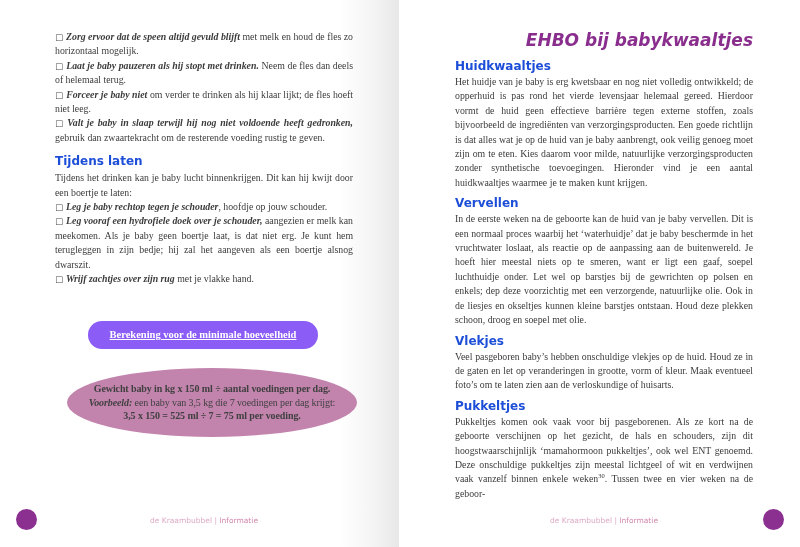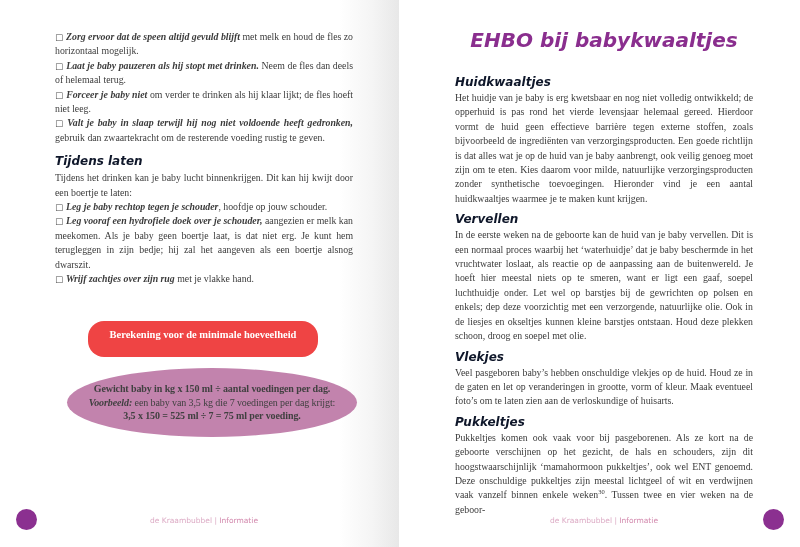--- a/index.html
+++ b/index.html
@@ -19,38 +19,38 @@
   .left-col  { left:55px; }
   .right-col { left:455px; }
   .para, .bullet { margin:0; }
   .bullet .sq {
     font-family:"DejaVu Sans","Liberation Sans",sans-serif;
     font-size:8.5px; margin-right:3px; color:#4a4a4a;
   }
   .lead { font-weight:bold; font-style:italic; }
   .subhead {
     font-family:"DejaVu Sans","Liberation Sans",sans-serif;
-    font-weight:bold; font-style:italic;
+    font-weight:bold; 
     font-size:12px; line-height:13px;
-    color:#0f172a; text-align:left;
+    color:#1d4ed8; text-align:left;
     margin:10px 0 3px 0;
   }
   .right-col .subhead { margin:7px 0 2px 0; }
   .page-title {
     font-family:"DejaVu Sans","Liberation Sans",sans-serif;
     font-weight:bold; font-style:italic;
-    font-size:20px; line-height:20px;
-    color:#8a2e8e; text-align:center;
-    margin:0 0 26px 0;
+    font-size:17px; line-height:20px;
+    color:#8a2e8e; text-align:right;
+    margin:0 0 10px 0;
   }
   .calc-pill {
-    position:absolute; left:88px; top:321px; width:230px; height:36px;
-    background:#ef4444; border-radius:16px;
+    position:absolute; left:88px; top:321px; width:230px; height:28px;
+    background:#8b5cf6; border-radius:16px;
     color:#ffffff; font-weight:bold; font-size:10.5px; line-height:28px;
-    text-align:center; white-space:nowrap;
+    text-align:center; white-space:nowrap;text-decoration:underline;
   }
   .calc-bubble {
     position:absolute; left:67px; top:368px; width:290px; height:69px;
     background:#c283ad; border-radius:50%;
     color:#404040; text-align:center; overflow:hidden;
   }
   .bubble-inner { padding-top:14px; }
   .bubble-line { font-size:10px; line-height:13.5px; white-space:nowrap; letter-spacing:-0.1px; }
   .bubble-line.bold { font-weight:bold; }
   .bi { font-weight:bold; font-style:italic; }

